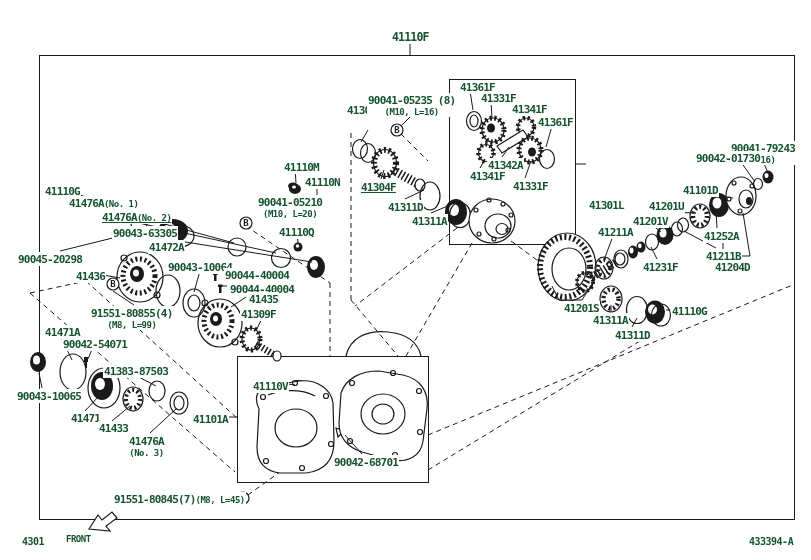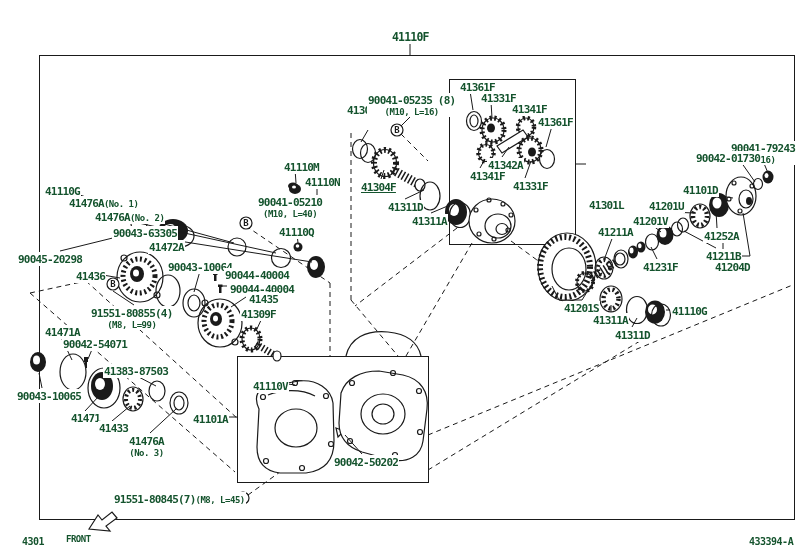--- a/index.html
+++ b/index.html
@@ -254,43 +254,43 @@
       <circle class="fw" cx="113" cy="284" r="6" stroke-width="1"></circle>
       <text class="bsym" x="113" y="287">B</text>
       <circle class="fw" cx="243" cy="498" r="6" stroke-width="1"></circle>
       <text class="bsym" x="243" y="501">B</text>
     </g>
   </svg>
 
   <div id="labels">
       <div class="part-label" style="left: 44px; top: 184px;"><span class="main">41110G</span></div>
       <div class="part-label" style="left: 68px; top: 196px;"><span class="main">41476A</span><span class="sub">(No. 1)</span></div>
-      <div class="part-label" style="left: 94px; top: 210px;"><span class="main">41476A</span><span class="sub">(No. 2)</span></div>
+      <div class="part-label" style="left: 101px; top: 210px; text-decoration: underline;"><span class="main">41476A</span><span class="sub">(No. 2)</span></div>
       <div class="part-label" style="left: 112px; top: 226px;"><span class="main">90043-63305</span></div>
       <div class="part-label" style="left: 148px; top: 240px;"><span class="main">41472A</span></div>
       <div class="part-label" style="left: 17px; top: 252px;"><span class="main">90045-20298</span></div>
       <div class="part-label" style="left: 75px; top: 269px;"><span class="main">41436</span></div>
       <div class="part-label" style="left: 167px; top: 260px;"><span class="main">90043-10064</span></div>
       <div class="part-label" style="left: 90px; top: 306px;"><span class="main">91551-80855(4)</span><span class="line2">(M8, L=99)</span></div>
       <div class="part-label" style="left: 224px; top: 268px;"><span class="main">90044-40004</span></div>
       <div class="part-label" style="left: 229px; top: 282px;"><span class="main">90044-40004</span></div>
       <div class="part-label" style="left: 248px; top: 292px;"><span class="main">41435</span></div>
       <div class="part-label" style="left: 240px; top: 307px;"><span class="main">41309F</span></div>
       <div class="part-label" style="left: 44px; top: 325px;"><span class="main">41471A</span></div>
       <div class="part-label" style="left: 62px; top: 337px;"><span class="main">90042-54071</span></div>
       <div class="part-label" style="left: 103px; top: 364px;"><span class="main">41383-87503</span></div>
       <div class="part-label" style="left: 16px; top: 389px;"><span class="main">90043-10065</span></div>
       <div class="part-label" style="left: 70px; top: 411px;"><span class="main">41471</span></div>
       <div class="part-label" style="left: 98px; top: 421px;"><span class="main">41433</span></div>
       <div class="part-label" style="left: 128px; top: 434px;"><span class="main">41476A</span><span class="line2">(No. 3)</span></div>
       <div class="part-label" style="left: 192px; top: 412px;"><span class="main">41101A</span></div>
       <div class="part-label" style="left: 252px; top: 379px;"><span class="main">41110V</span></div>
-      <div class="part-label" style="left: 333px; top: 455px;"><span class="main">90042-50202</span></div>
+      <div class="part-label" style="left: 333px; top: 455px;"><span class="main">90042-68701</span></div>
       <div class="part-label" style="left: 113px; top: 492px;"><span class="main">91551-80845(7)</span><span class="sub">(M8, L=45)</span></div>
-      <div class="part-label" style="left: 218px; top: 195px; margin-left: 39px;"><span class="main">90041-05210</span><span class="line2">(M10, L=40)</span></div>
+      <div class="part-label" style="left: 218px; top: 195px; margin-left: 39px;"><span class="main">90041-05210</span><span class="line2">(M10, L=20)</span></div>
       <div class="part-label" style="left: 283px; top: 160px;"><span class="main">41110M</span></div>
       <div class="part-label" style="left: 304px; top: 175px;"><span class="main">41110N</span></div>
       <div class="part-label" style="left: 278px; top: 225px;"><span class="main">41110Q</span></div>
       <div class="part-label" style="left: 346px; top: 103px;"><span class="main">41301S</span></div>
       <div class="part-label" style="left: 367px; top: 93px;"><span class="main">90041-05235 (8)</span><span class="line2">(M10, L=16)</span></div>
       <div class="part-label" style="left: 360px; top: 180px; text-decoration: underline;"><span class="main">41304F</span></div>
       <div class="part-label" style="left: 387px; top: 200px;"><span class="main">41311D</span></div>
       <div class="part-label" style="left: 411px; top: 214px;"><span class="main">41311A</span></div>
       <div class="part-label" style="left: 459px; top: 80px;"><span class="main">41361F</span></div>
       <div class="part-label" style="left: 480px; top: 91px;"><span class="main">41331F</span></div>

